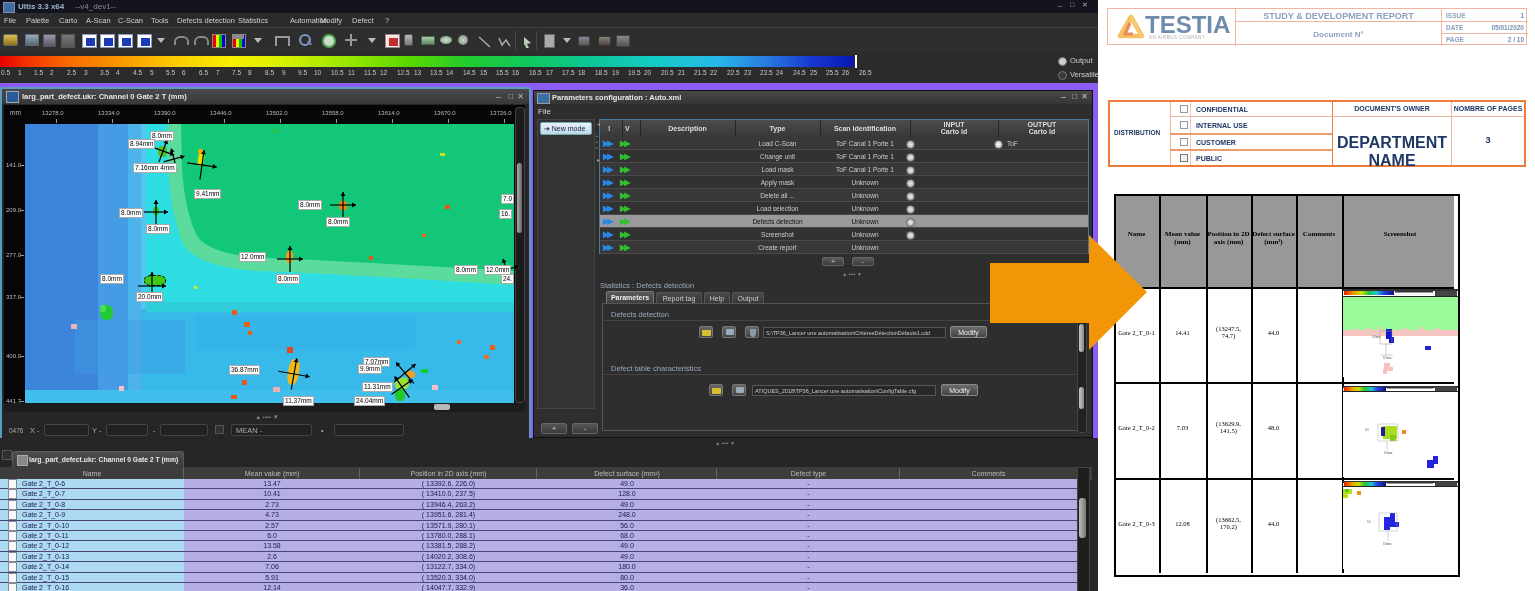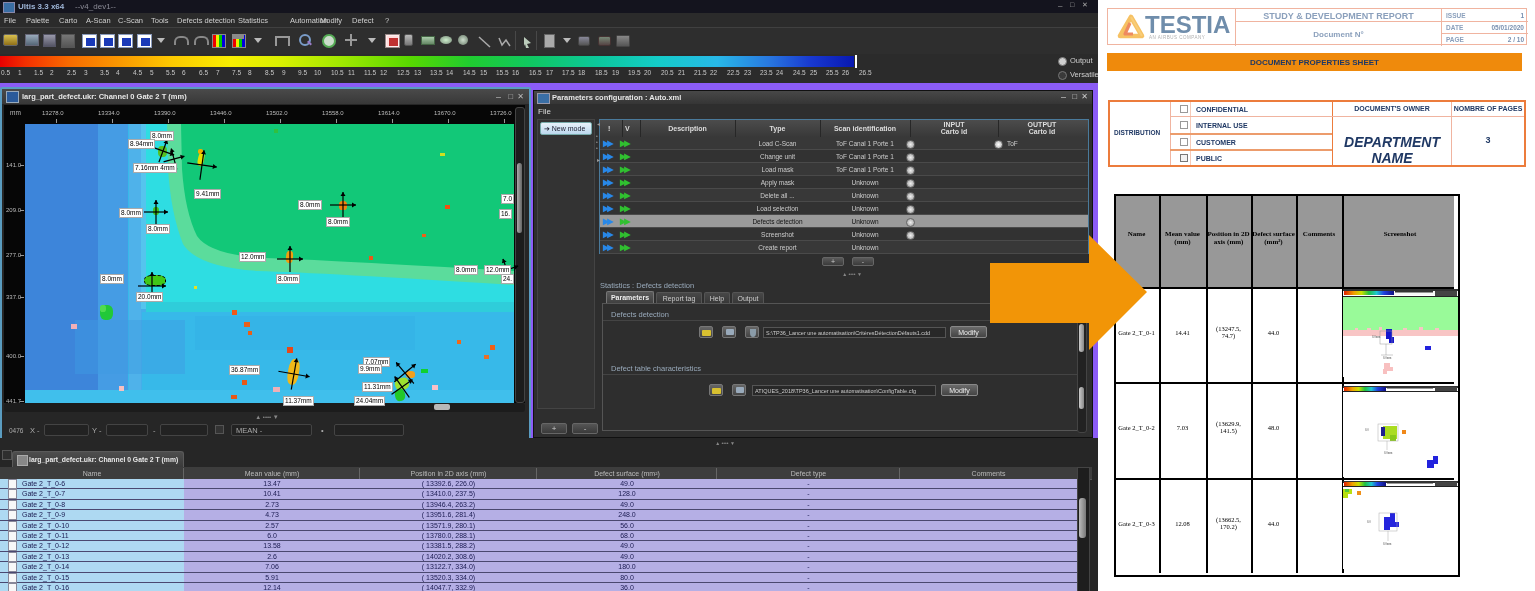--- a/index.html
+++ b/index.html
@@ -666,44 +666,41 @@
     <div class="abs" style="left:128px;top:2px;width:205px;text-align:center;font-size:9px;font-weight:bold;color:#8ba0bc;">STUDY &amp; DEVELOPMENT REPORT</div>
     <div class="abs" style="left:128px;top:21px;width:205px;text-align:center;font-size:8px;font-weight:bold;color:#8ba0bc;">Document N°</div>
     <div class="abs" style="left:338px;top:3px;font-size:6.5px;font-weight:bold;color:#8ba0bc;">ISSUE</div>
     <div class="abs" style="left:338px;top:15px;font-size:6.5px;font-weight:bold;color:#8ba0bc;">DATE</div>
     <div class="abs" style="left:338px;top:27px;font-size:6.5px;font-weight:bold;color:#8ba0bc;">PAGE</div>
     <div class="abs" style="left:340px;top:3px;width:76px;text-align:right;font-size:6.5px;font-weight:bold;color:#7890b0;">1</div>
     <div class="abs" style="left:340px;top:15px;width:76px;text-align:right;font-size:6.5px;font-weight:bold;color:#7890b0;">05/01/2020</div>
     <div class="abs" style="left:340px;top:27px;width:76px;text-align:right;font-size:6.5px;font-weight:bold;color:#7890b0;">2 / 10</div>
   </div>
 
-  <div class="abs" style="left:9px;top:53px;width:415px;height:18px;background:#EF8A0C;">
-    <div class="abs" style="left:0;top:5px;width:415px;text-align:center;font-size:8px;font-weight:bold;color:#1f3864;">DOCUMENT PROPERTIES SHEET</div>
-  </div>
 
   <div class="abs w" style="left:10px;top:100px;width:418px;height:67px;border:2px solid #ec7c3c;">
     <div class="abs" style="left:60px;top:0;width:1px;height:63px;background:#f0b4a0;"></div>
       <div class="abs" style="left:80px;top:0;width:1px;height:63px;background:#f6cab8;"></div>
     <div class="abs" style="left:222px;top:0;width:1px;height:63px;background:#ec7c3c;"></div>
     <div class="abs" style="left:341px;top:0;width:1px;height:63px;background:#f0b4a0;"></div>
     <div class="abs" style="left:60px;top:14px;width:162px;height:1px;background:#f0b4a0;"></div>
     <div class="abs" style="left:222px;top:14px;width:192px;height:1px;background:#f0b4a0;"></div>
     <div class="abs" style="left:60px;top:31px;width:162px;height:2px;background:#ec9c6c;"></div>
     <div class="abs" style="left:60px;top:47px;width:162px;height:2px;background:#ec9c6c;"></div>
     <div class="abs" style="left:4px;top:27px;font-size:6.5px;font-weight:bold;color:#1f3864;">DISTRIBUTION</div>
     <div class="abs w" style="left:70px;top:3px;width:8px;height:8px;border:1px solid #999;background:#fff;"></div>
     <div class="abs w" style="left:70px;top:19px;width:8px;height:8px;border:1px solid #999;background:#fff;"></div>
     <div class="abs w" style="left:70px;top:36px;width:8px;height:8px;border:1px solid #999;background:#fff;"></div>
     <div class="abs w" style="left:70px;top:52px;width:8px;height:8px;border:1px solid #777;background:#f2f2f2;"></div>
     <div class="abs" style="left:86px;top:4px;font-size:7px;font-weight:bold;color:#1f3864;">CONFIDENTIAL</div>
     <div class="abs" style="left:86px;top:20px;font-size:7px;font-weight:bold;color:#1f3864;">INTERNAL USE</div>
     <div class="abs" style="left:86px;top:37px;font-size:7px;font-weight:bold;color:#1f3864;">CUSTOMER</div>
     <div class="abs" style="left:86px;top:53px;font-size:7px;font-weight:bold;color:#1f3864;">PUBLIC</div>
     <div class="abs" style="left:223px;top:3px;width:118px;text-align:center;font-size:7px;font-weight:bold;color:#1f3864;">DOCUMENT'S OWNER</div>
-    <div class="abs" style="left:223px;top:32px;width:118px;text-align:center;font-size:14px;font-weight:bold;font-style:italic;color:#1f3864;">DEPARTMENT NAME</div>
+    <div class="abs" style="left:223px;top:32px;width:118px;text-align:center;font-size:16px;font-weight:bold;color:#1f3864;">DEPARTMENT NAME</div>
     <div class="abs" style="left:342px;top:3px;width:72px;text-align:center;font-size:7px;font-weight:bold;color:#1f3864;">NOMBRE OF PAGES</div>
     <div class="abs" style="left:342px;top:33px;width:72px;text-align:center;font-size:9px;font-weight:bold;color:#1f3864;">3</div>
   </div>
 
   <div id="rtable" class="abs" style="left:16px;top:194px;width:344px;height:381px;font-family:'Liberation Serif',serif;">
       <div class="abs" style="left:0;top:0;width:342px;height:379px;border:2px solid #000;background:#fff;"></div>
       <div class="abs" style="left:2px;top:2px;width:338px;height:91px;background:#989898;"></div>
       <div class="abs" style="left:45px;top:2px;width:2px;height:377px;background:#000;"></div>
       <div class="abs" style="left:92px;top:2px;width:2px;height:377px;background:#000;"></div>
       <div class="abs" style="left:137px;top:2px;width:2px;height:377px;background:#000;"></div>

